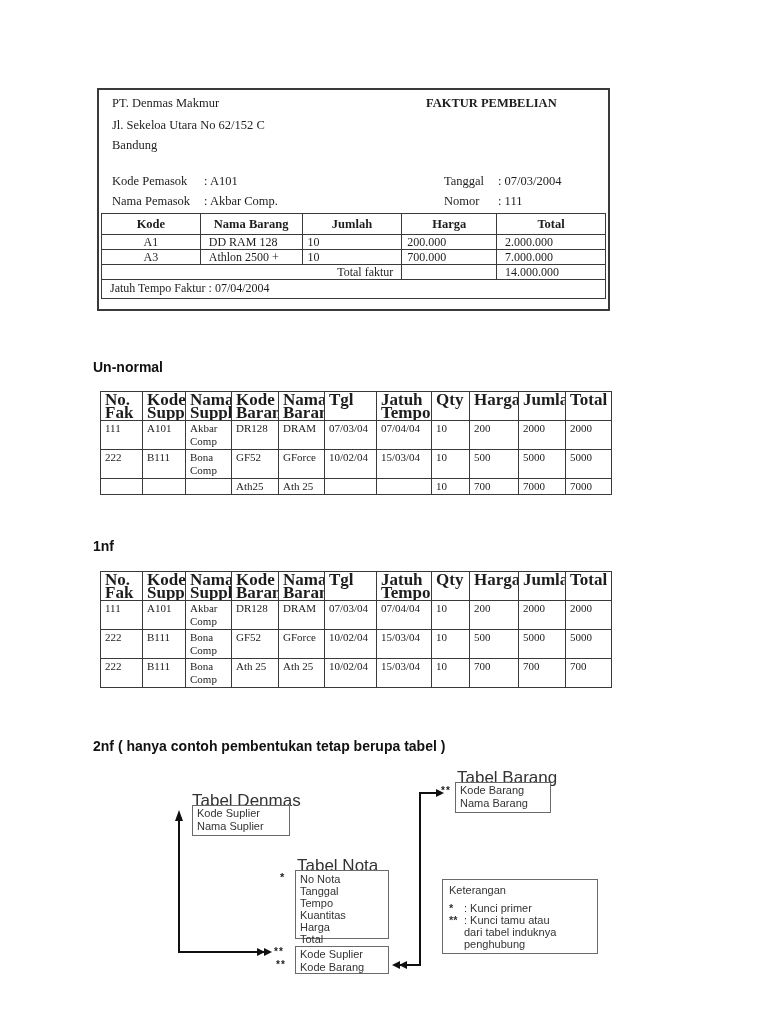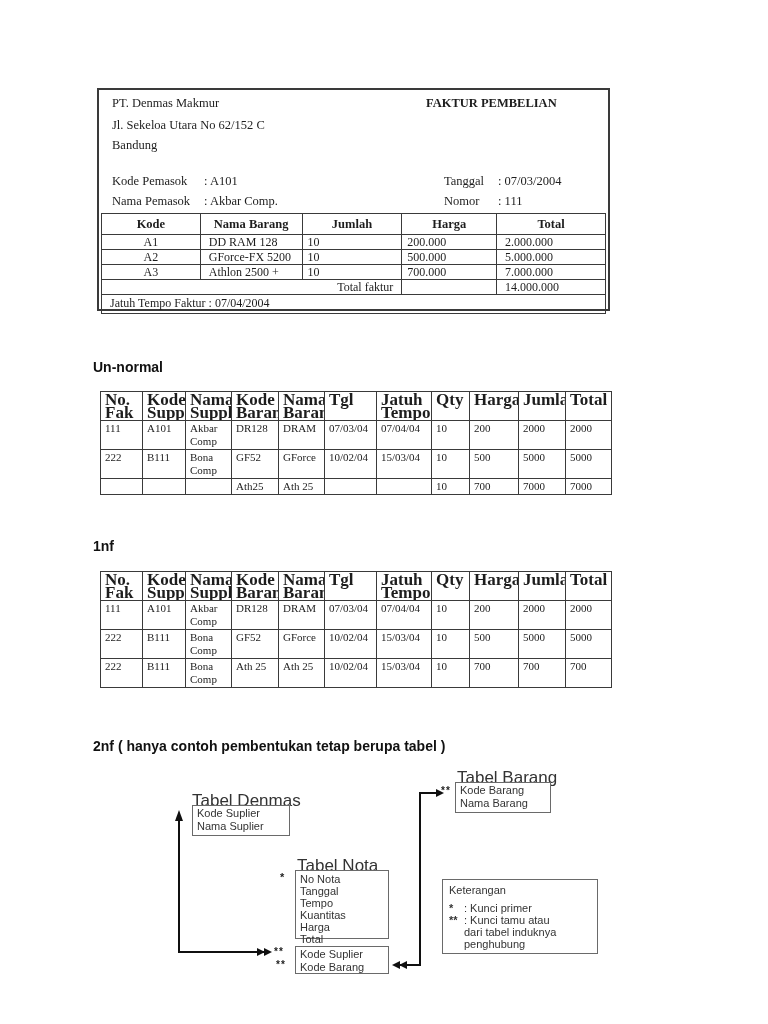--- a/index.html
+++ b/index.html
@@ -106,27 +106,20 @@
         <th>Jumlah</th>
         <th>Harga</th>
         <th>Total</th>
       </tr>
       <tr>
         <td class="c">A1</td>
         <td class="pl8">DD RAM 128</td>
         <td class="pl5">10</td>
         <td class="pl5">200.000</td>
         <td class="pl8">2.000.000</td>
-      </tr>
-      <tr>
-        <td class="c">A2</td>
-        <td class="pl8">GForce-FX 5200</td>
-        <td class="pl5">10</td>
-        <td class="pl5">500.000</td>
-        <td class="pl8">5.000.000</td>
       </tr>
       <tr>
         <td class="c">A3</td>
         <td class="pl8">Athlon 2500 +</td>
         <td class="pl5">10</td>
         <td class="pl5">700.000</td>
         <td class="pl8">7.000.000</td>
       </tr>
       <tr>
         <td class="r" colspan="3">Total faktur</td>

